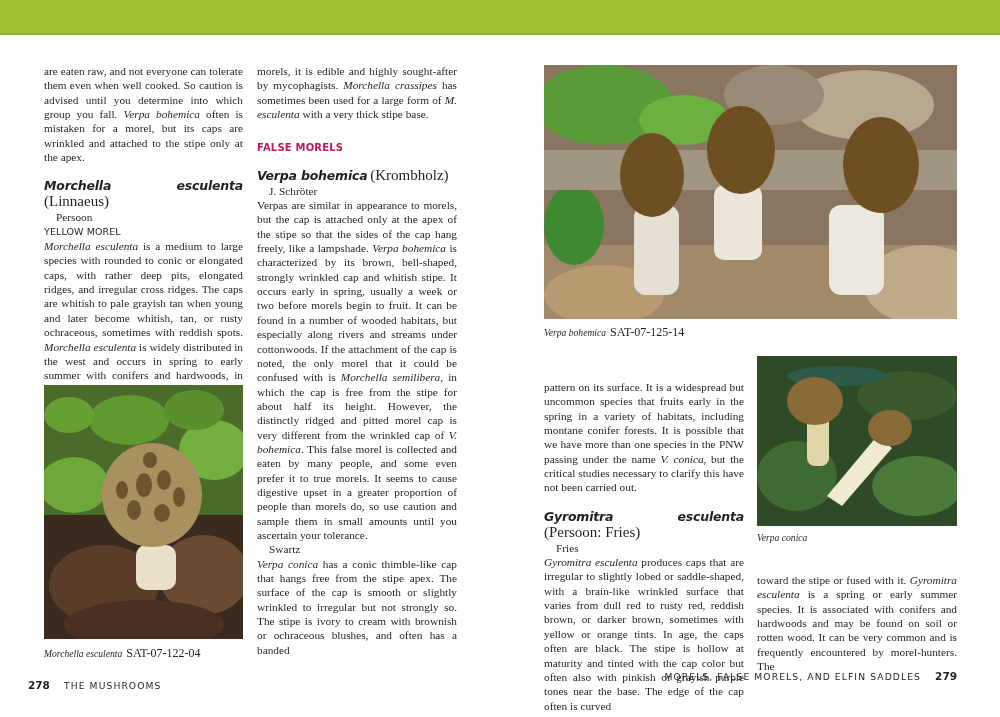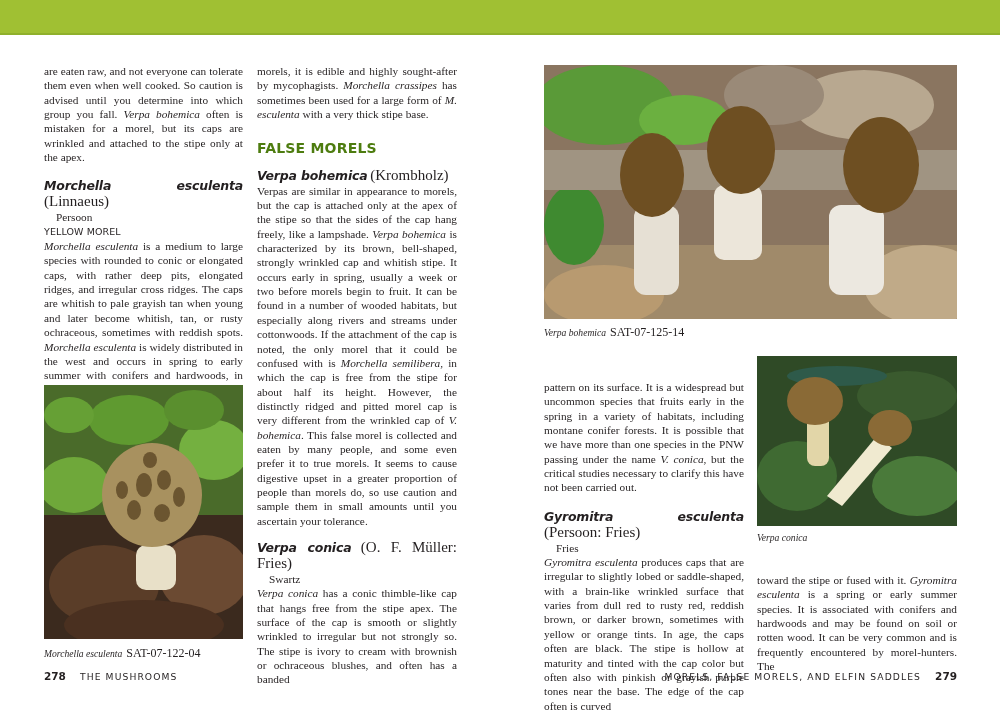--- a/index.html
+++ b/index.html
@@ -8,21 +8,21 @@
   .topband { position:absolute; left:0; top:0; width:1000px; height:35px; background:#a0c033; }
   .topband::after { content:""; position:absolute; left:0; bottom:0; width:100%; height:2px; background:#8fb02c; }
   .col { position:absolute; font-size:11.3px; line-height:14.35px; text-align:justify; }
   .col p { margin:0; }
   .col i { font-style:italic; }
   .species { font-family:"DejaVu Sans", sans-serif; font-weight:bold; font-style:italic; font-size:12.5px; letter-spacing:-0.2px; }
   .auth { font-family:Liberation Serif, serif; font-weight:normal; font-style:normal; font-size:15px; }
   .head { margin-top:14px; line-height:15px; }
   .authcont { padding-left:12px; }
   .common { font-family:"DejaVu Sans", sans-serif; font-size:9.5px; letter-spacing:0.1px; }
-  .section { font-family:"DejaVu Sans", sans-serif; font-weight:bold; font-size:14px; color:#4d7c0f; letter-spacing:0.2px; }
+  .section { font-family:"DejaVu Sans", sans-serif; font-weight:bold; font-size:10px; color:#be185d; letter-spacing:0.2px; }
   .photo { position:absolute; overflow:hidden; }
   .caption { position:absolute; font-size:9.6px; }
   .caption i { font-style:italic; }
   .caption .code { font-size:12px; margin-left:4px; }
   .folio { position:absolute; top:670px; font-family:"DejaVu Sans", sans-serif; font-size:9.2px; letter-spacing:1.1px; }
   .folio .num { font-weight:bold; font-size:10.5px; letter-spacing:0; }
 </style>
 </head>
 <body>
 
@@ -66,30 +66,27 @@
   <i>Morchella esculenta</i><span class="code">SAT-07-122-04</span>
 </div>
 
 <div class="col" style="left:257px; top:64px; width:200px;">
   <p><span>morels, it is edible and highly sought-after by mycophagists. </span><i>Morchella crassipes</i><span> has sometimes been used for a large form of </span><i>M. esculenta</i><span> with a very thick stipe base.</span></p>
   <div class="section" style="margin-top:20px;">FALSE MORELS</div>
   <div class="head" style="margin-top:12px;">
     <span class="species">Verpa bohemica</span>
     <span class="auth">(Krombholz)</span>
   </div>
+  <div class="authcont">J. Schröter</div>
   <p><span>Verpas are similar in appearance to morels, but the cap is attached only at the apex of the stipe so that the sides of the cap hang freely, like a lampshade. </span><i>Verpa bohemica</i><span> is characterized by its brown, bell-shaped, strongly wrinkled cap and whitish stipe. It occurs early in spring, usually a week or two before morels begin to fruit. It can be found in a number of wooded habitats, but especially along rivers and streams under cottonwoods. If the attachment of the cap is noted, the only morel that it could be confused with is </span><i>Morchella semilibera</i><span>, in which the cap is free from the stipe for about half its height. However, the distinctly ridged and pitted morel cap is very different from the wrinkled cap of </span><i>V. bohemica</i><span>. This false morel is collected and eaten by many people, and some even prefer it to true morels. It seems to cause digestive upset in a greater proportion of people than morels do, so use caution and sample them in small amounts until you ascertain your tolerance.</span></p>
-  <div class="head" style="margin-top:12px;">
-    <span class="species">Verpa conica</span>
-    <span class="auth">(O. F. Müller: Fries)</span>
-  </div>
   <div class="authcont">Swartz</div>
   <p><i>Verpa conica</i><span> has a conic thimble-like cap that hangs free from the stipe apex. The surface of the cap is smooth or slightly wrinkled to irregular but not strongly so. The stipe is ivory to cream with brownish or ochraceous blushes, and often has a banded</span></p>
 </div>
 
-<div class="folio" style="left:44px;">
+<div class="folio" style="left:28px;margin-top:9px;">
   <span class="num">278</span>
   <span style="margin-left:10px;">THE MUSHROOMS</span>
 </div>
 
 <div class="photo" style="left:544px; top:65px; width:413px; height:254px;">
   <svg width="413" height="254" viewBox="0 0 413 254">
     <rect width="413" height="254" fill="#8a7560"></rect>
     <rect y="180" width="413" height="74" fill="#a08a6a"></rect>
     <ellipse cx="60" cy="40" rx="70" ry="40" fill="#5a9a38"></ellipse>
     <ellipse cx="140" cy="55" rx="45" ry="25" fill="#6bb040"></ellipse>

